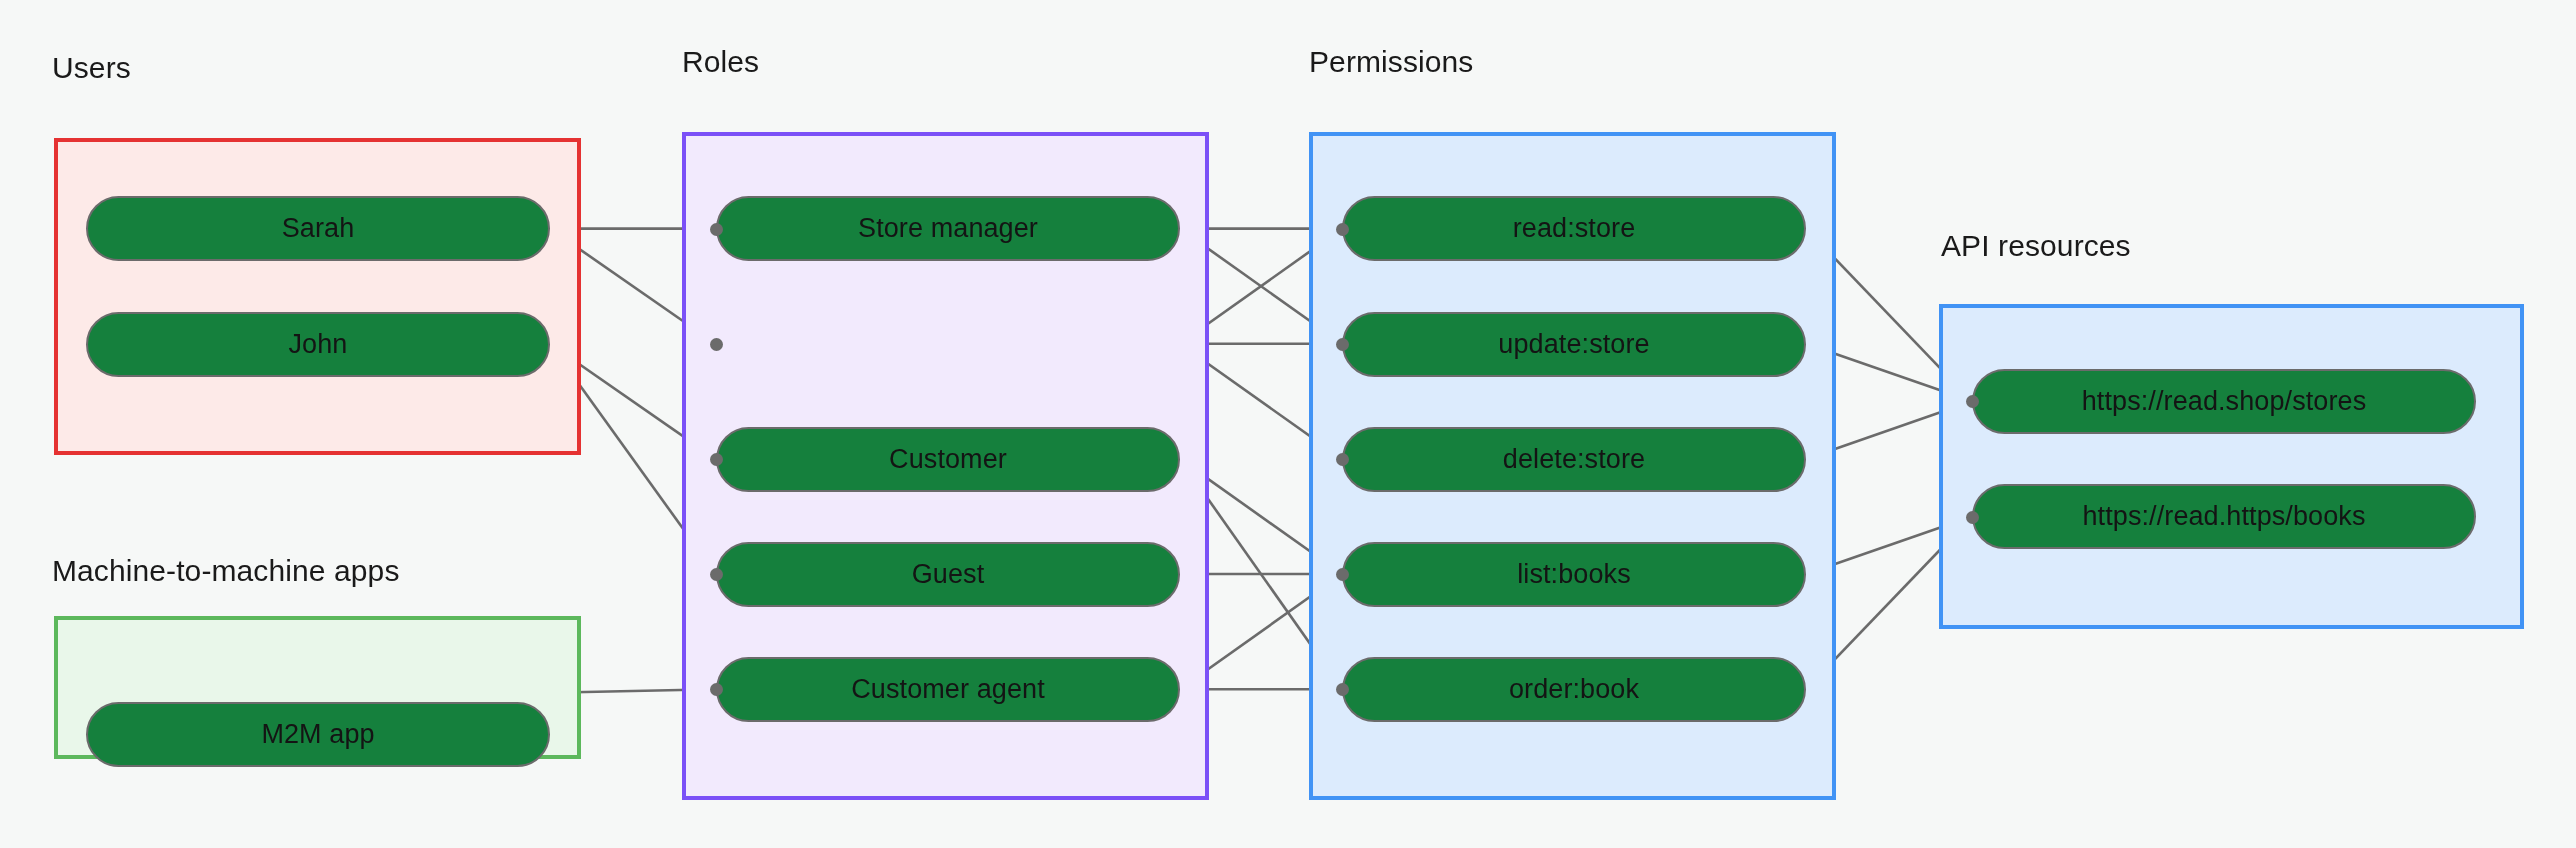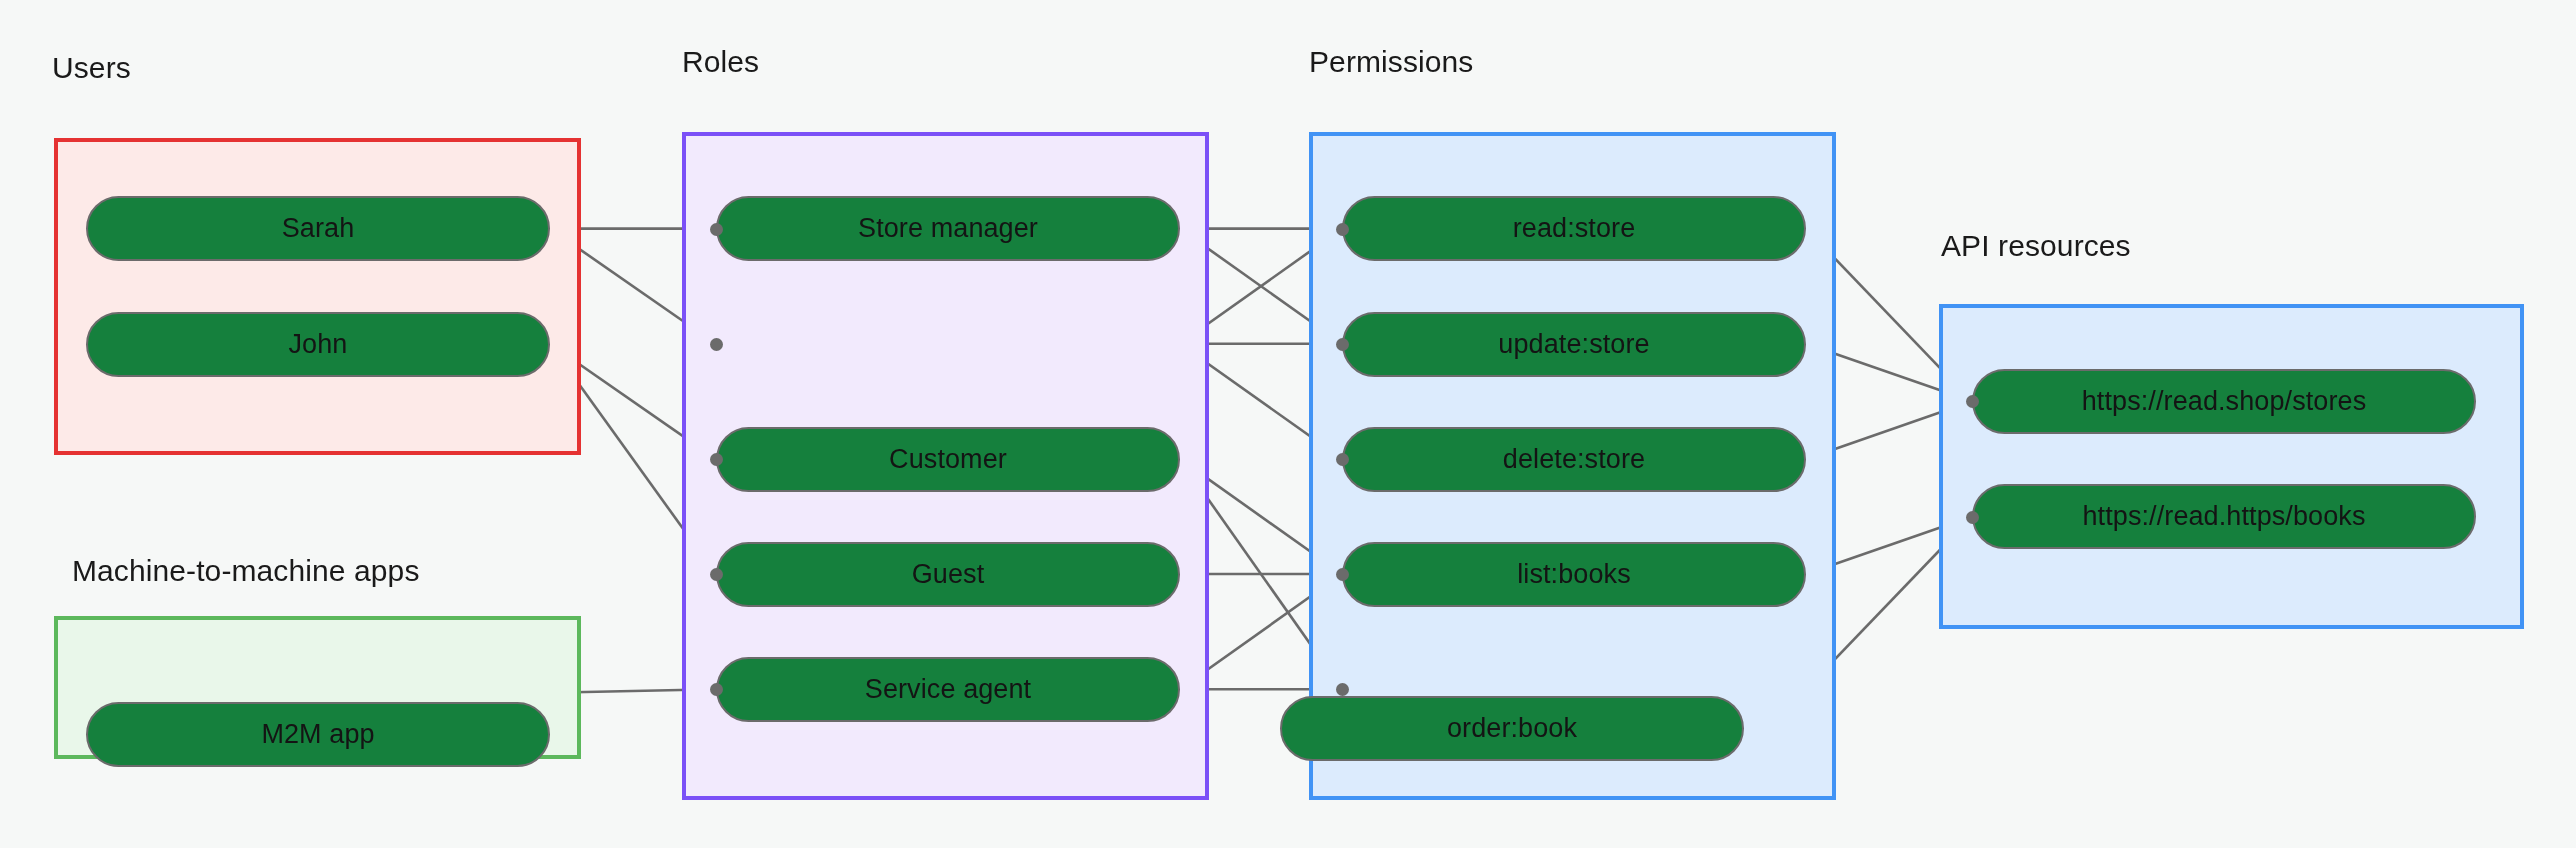--- a/index.html
+++ b/index.html
@@ -102,56 +102,56 @@
       <line x1="2070" y1="790" x2="2260" y2="592" stroke="#6b6b6b" stroke-width="3"></line>
     </svg>
 <div class="group-box users" style="left: 54px; top: 138px; width: 527px; height: 317px; border-color: rgb(229, 50, 50); background: rgb(253, 234, 232);"></div>
     <div class="group-box m2m" style="left: 54px; top: 616px; width: 527px; height: 143px; border-color: rgb(92, 184, 92); background: rgb(233, 247, 234);"></div>
     <div class="group-box roles" style="left: 682px; top: 132px; width: 527px; height: 668px; border-color: rgb(123, 80, 247); background: rgb(242, 234, 253);"></div>
     <div class="group-box perms" style="left: 1309px; top: 132px; width: 527px; height: 668px; border-color: rgb(65, 147, 245); background: rgb(220, 235, 253);"></div>
     <div class="group-box resources" style="left: 1939px; top: 304px; width: 585px; height: 325px; border-color: rgb(65, 147, 245); background: rgb(220, 235, 253);"></div>
     <div class="group-label" style="left: 52px; top: 51px;">Users</div>
     <div class="group-label" style="left: 682px; top: 45px;">Roles</div>
     <div class="group-label" style="left: 1309px; top: 45px;">Permissions</div>
-    <div class="group-label" style="left: 52px; top: 554px; margin-left: 20px;">Machine-to-machine apps</div>
+    <div class="group-label" style="left: 52px; top: 554px;">Machine-to-machine apps</div>
     <div class="group-label" style="left: 1941px; top: 229px;">API resources</div>
     <div class="node" style="left: 86px; top: 196px; width: 464px; height: 65px;">
       <span class="node-label">Sarah</span>
     </div>
     <div class="node" style="left: 86px; top: 312px; width: 464px; height: 65px;">
       <span class="node-label">John</span>
     </div>
     <div class="node" style="left: 86px; top: 661px; width: 464px; height: 65px; margin-top: 41px;">
       <span class="node-label">M2M app</span>
     </div>
     <div class="node" style="left: 716px; top: 196px; width: 464px; height: 65px;">
       <span class="node-label">Store manager</span>
     </div>
     <div class="node" style="left: 716px; top: 427px; width: 464px; height: 65px;">
       <span class="node-label">Customer</span>
     </div>
     <div class="node" style="left: 716px; top: 542px; width: 464px; height: 65px;">
       <span class="node-label">Guest</span>
     </div>
     <div class="node" style="left: 716px; top: 657px; width: 464px; height: 65px;">
-      <span class="node-label">Service agent</span>
+      <span class="node-label">Customer agent</span>
     </div>
     <div class="node" style="left: 1342px; top: 196px; width: 464px; height: 65px; justify-content: center;">
       <span class="node-label">read:store</span>
     </div>
     <div class="node" style="left: 1342px; top: 312px; width: 464px; height: 65px;">
       <span class="node-label">update:store</span>
     </div>
     <div class="node" style="left: 1342px; top: 427px; width: 464px; height: 65px;">
       <span class="node-label">delete:store</span>
     </div>
     <div class="node" style="left: 1342px; top: 542px; width: 464px; height: 65px;">
       <span class="node-label">list:books</span>
     </div>
-    <div class="node" style="left: 1280px; top: 657px; width: 464px; height: 65px; margin-top: 39px;">
+    <div class="node" style="left: 1342px; top: 657px; width: 464px; height: 65px;">
       <span class="node-label">order:book</span>
     </div>
     <div class="node" style="left: 1972px; top: 369px; width: 504px; height: 65px;">
       <span class="node-label">https://read.shop/stores</span>
     </div>
     <div class="node" style="left: 1972px; top: 484px; width: 504px; height: 65px;">
       <span class="node-label">https://read.https/books</span>
     </div>
     <div class="port" style="left: 716px; top: 229px; background: rgb(107, 107, 107);"></div>
     <div class="port" style="left: 716px; top: 344px; background: rgb(107, 107, 107);"></div>

